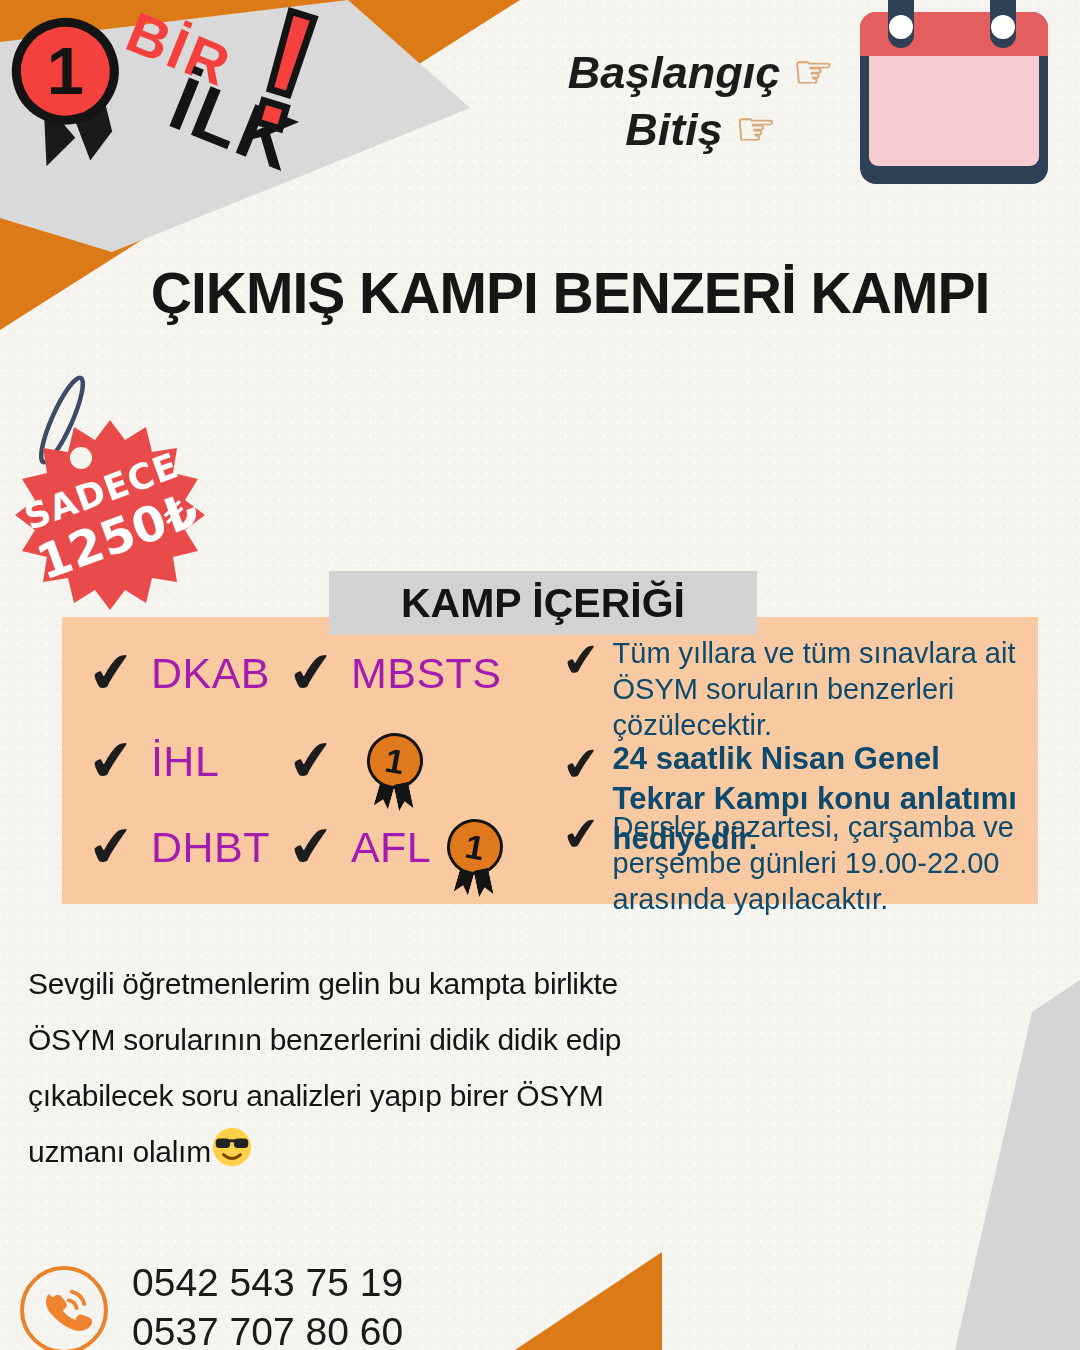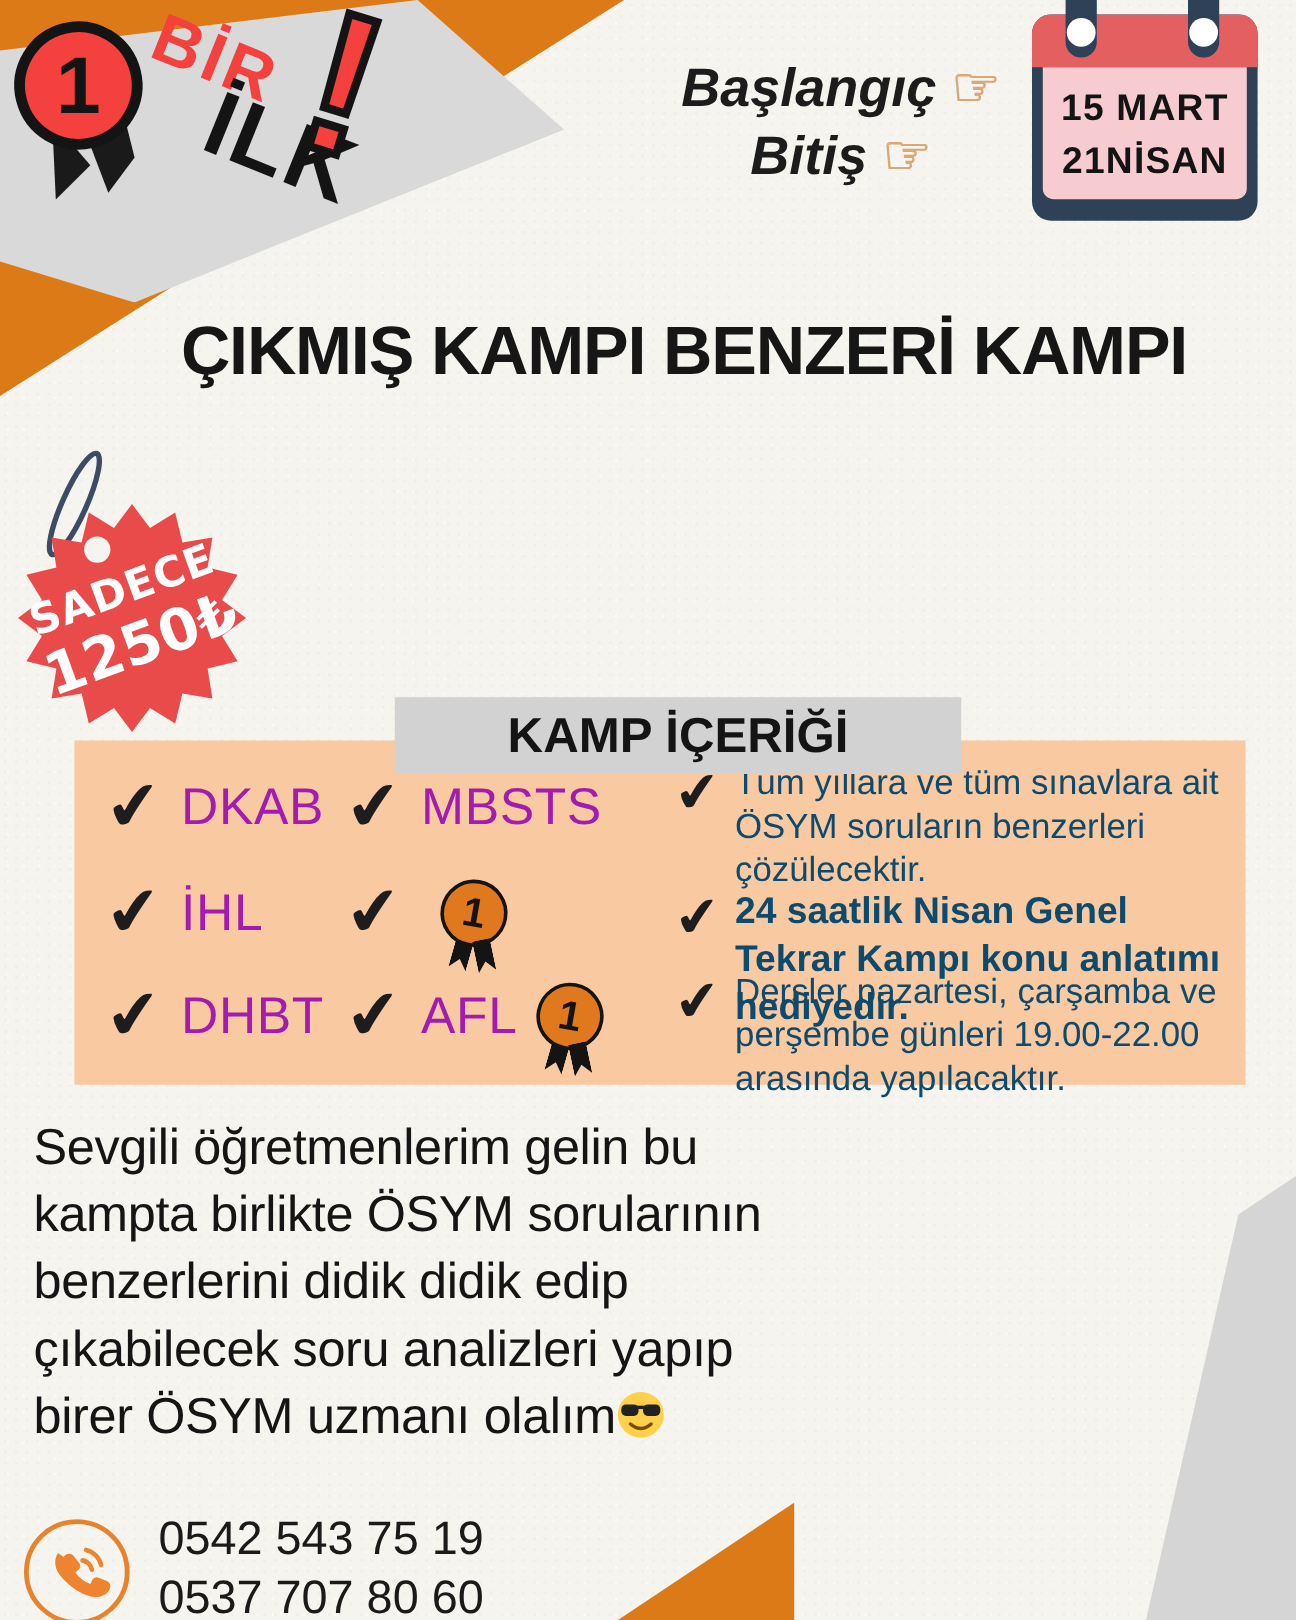--- a/index.html
+++ b/index.html
@@ -51,43 +51,43 @@
 
   
   .title{left:60px;top:255px;width:1020px;text-align:center;font-weight:800;color:#161616;
          font-size:57px;line-height:76px;letter-spacing:-1px;z-index:2;}
 
   
   .price{left:2px;top:372px;width:216px;height:248px;z-index:3;}
   .price text{font-family:"DejaVu Sans","Liberation Sans",sans-serif;}
 
   
-  .camp-header{left:329px;top:571px;width:472px;height:64px;background:#d2d2d2;z-index:3;
-               text-align:center;line-height:64px;font-size:41px;font-weight:800;color:#141414;margin-top:10px;}
+  .camp-header{left:329px;top:571px;width:428px;height:64px;background:#d2d2d2;z-index:3;
+               text-align:center;line-height:64px;font-size:41px;font-weight:800;color:#141414;}
   .camp-box{left:62px;top:617px;width:976px;height:287px;background:#f9c9a1;z-index:2;}
   .row{position:absolute;display:flex;align-items:center;}
   .check{font-family:"DejaVu Sans",sans-serif;font-weight:700;color:#1d1d1d;
          transform:rotate(-6deg);line-height:1;}
   .big-check{font-size:56px;margin-right:16px;}
   .item-label{font-size:43px;color:#a21caf;font-weight:400;letter-spacing:.5px;}
   .mini-medal{position:relative;width:56px;height:56px;margin-left:16px;z-index:2;}
   .mini-medal .coin{width:56px;height:56px;border-radius:50%;background:#e0791d;
         border:3px solid #141414;box-sizing:border-box;display:flex;align-items:center;
         justify-content:center;font-size:34px;font-weight:800;color:#141414;transform:rotate(10deg);}
   .mini-medal::before,.mini-medal::after{content:'';position:absolute;width:15px;height:27px;
         background:#141414;clip-path:polygon(0 0,100% 0,100% 100%,50% 68%,0 100%);}
   .mini-medal::before{left:10px;bottom:-19px;transform:rotate(16deg);}
   .mini-medal::after{left:29px;bottom:-21px;transform:rotate(-12deg);}
   .note-row{width:470px;align-items:flex-start;}
   .note-check{font-size:46px;margin-right:12px;margin-top:2px;}
   .note{font-size:29px;line-height:36px;color:#0c4a6e;margin:0;}
   .note.bold{font-weight:800;font-size:31px;line-height:40px;}
 
   
-  .message{left:28px;top:928px;width:645px;font-size:42px;line-height:56px;color:#151515;
+  .message{left:28px;top:956px;width:645px;font-size:30px;line-height:56px;color:#151515;
            letter-spacing:-.3px;z-index:2;}
   .smiley{display:inline-block;width:42px;height:42px;vertical-align:-6px;}
 
   
   .phone-badge{left:20px;top:1266px;width:88px;height:88px;border:4px solid #e8832b;
                border-radius:50%;box-sizing:border-box;z-index:2;display:flex;
                align-items:center;justify-content:center;}
   .phones{left:132px;top:1258px;font-size:39px;line-height:49px;color:#1a1a1a;z-index:2;}
 
   
@@ -150,24 +150,20 @@
     <div>
       <span>Bitiş</span>
       <span class="pointer">☞</span>
     </div>
   </div>
 
   <div class="abs calendar">
     <div class="cal-frame">
       <div class="cal-head"></div>
       <div class="cal-pink"></div>
-      <div class="cal-dates">
-        <div>15 MART</div>
-        <div>21NİSAN</div>
-      </div>
     </div>
     <div class="cal-bar b1"></div>
     <div class="cal-bar b2"></div>
     <div class="cal-hole h1"></div>
     <div class="cal-hole h2"></div>
   </div>
 
   <div class="abs title">
     <div>ÇIKMIŞ KAMPI BENZERİ KAMPI</div>
   </div>

